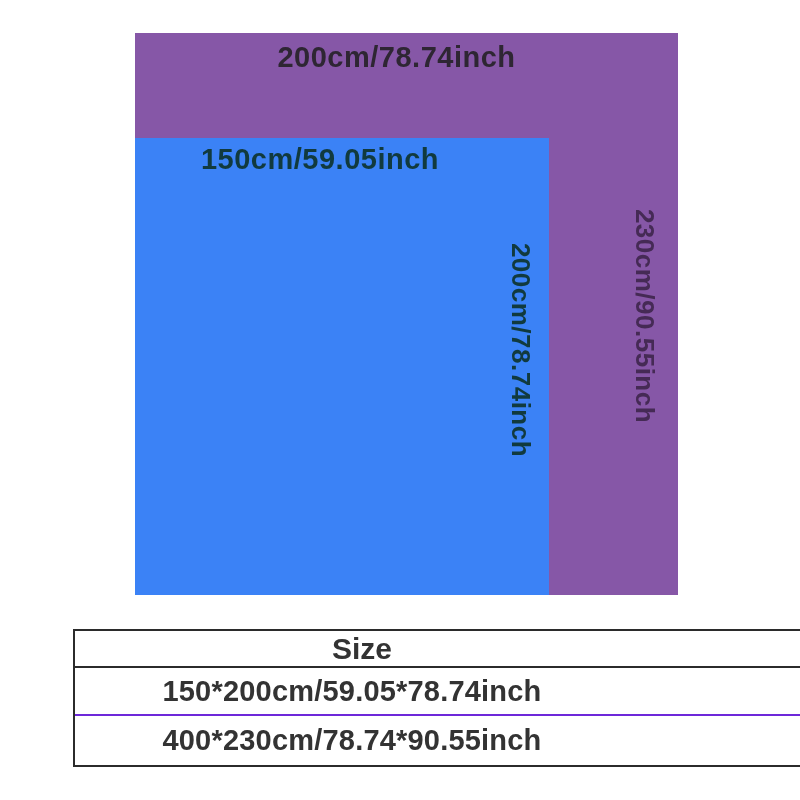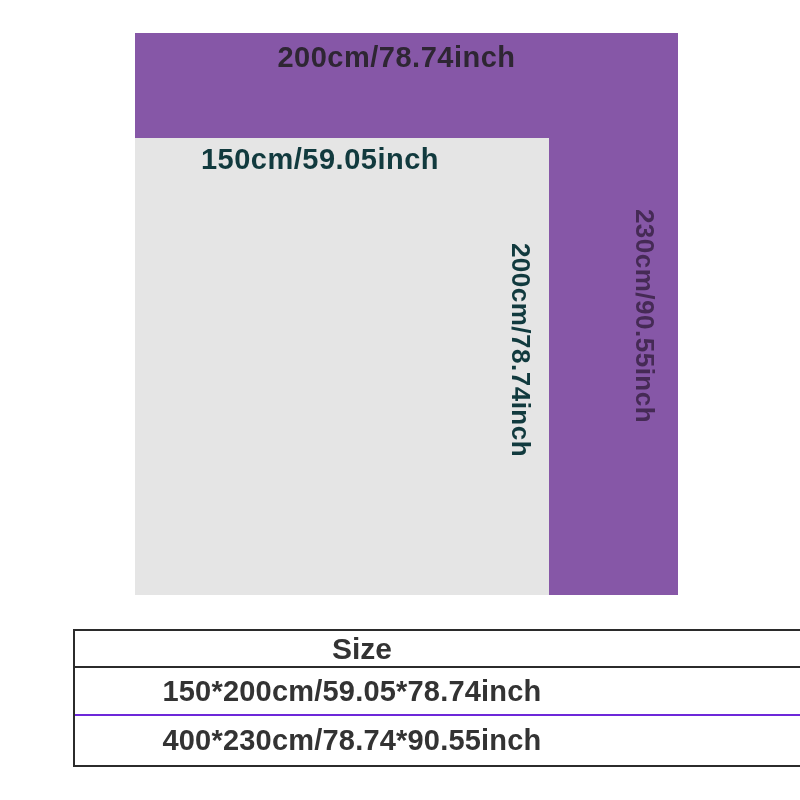--- a/index.html
+++ b/index.html
@@ -121,21 +121,21 @@
 </style>
 </head>
 <body style="background: rgb(255, 255, 255);">
 
 <div class="stage">
 
   <div class="rect rect-large" style="background: rgb(134, 87, 167);">
     <div class="top-label top-label-large">200cm/78.74inch</div>
   </div>
 
-  <div class="rect rect-small" style="background: #e5e5e5;">
+  <div class="rect rect-small" style="background: #3b82f6;">
     <div class="top-label top-label-small">150cm/59.05inch</div>
   </div>
 
   <div class="v-label v-label-small">200cm/78.74inch</div>
 
   <div class="v-label v-label-large">230cm/90.55inch</div>
 
   <div class="size-table">
     <div class="thead">Size</div>
     <div class="trow trow-1">150*200cm/59.05*78.74inch</div>

